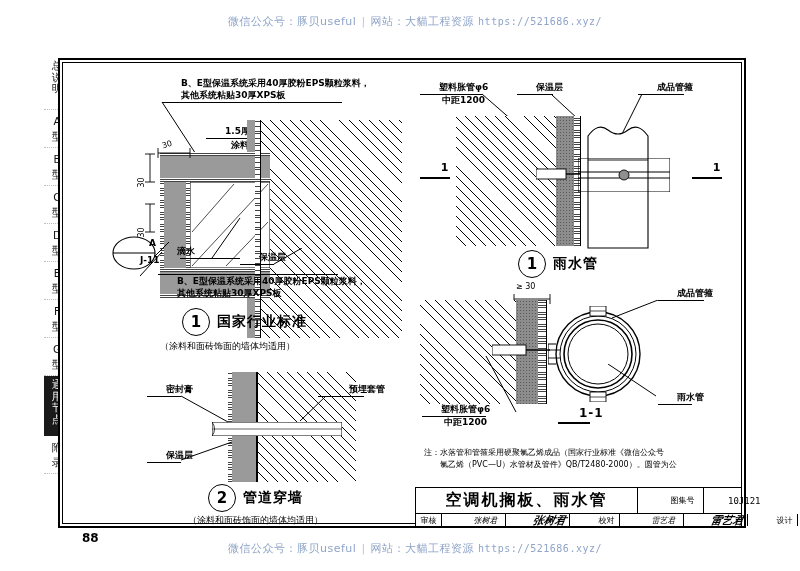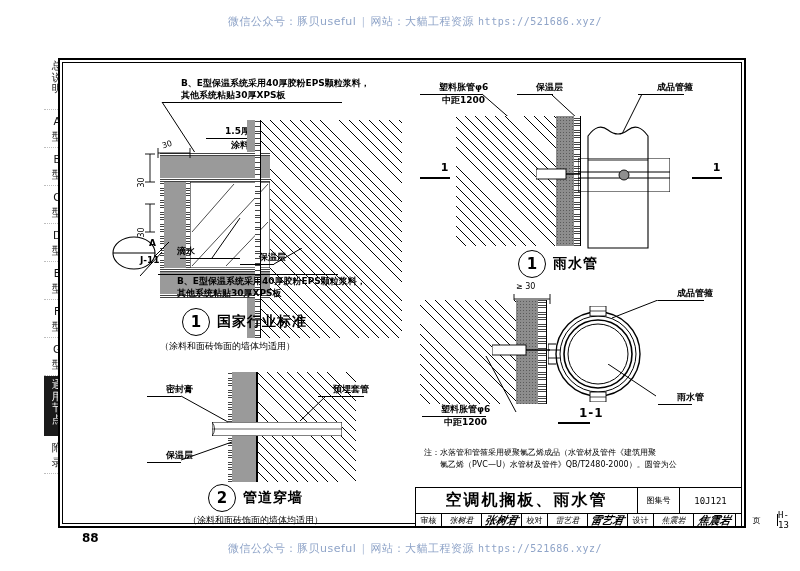--- a/index.html
+++ b/index.html
@@ -38,21 +38,21 @@
   .white{background:#fff;}
   .ln{background:#000;position:absolute;}
   
   .circ{border:1.6px solid #000;border-radius:50%;width:26px;height:26px;
         display:flex;align-items:center;justify-content:center;
         font-size:15px;font-weight:bold;background:#fff;}
   .figtitle{font-size:14px;font-weight:bold;letter-spacing:1px;}
   .figsub{font-size:9px;letter-spacing:0px;}
   
   #titleblock{left:415px;top:487px;width:327px;height:40px;border:1.6px solid #000;box-sizing:border-box;background:#fff;}
-  .tb-row{display:flex;box-sizing:border-box;}
+  .tb-row{display:flex;box-sizing:border-box;gap:24px;}
   .tb-main{height:25px;}
   .tb-sig{height:13px;border-top:1.2px solid #000;}
   .tb-cell{border-right:1.2px solid #000;display:flex;align-items:center;justify-content:center;box-sizing:border-box;}
   .tb-cell:last-child{border-right:none;}
   .tb-title{font-size:16px;font-weight:bold;letter-spacing:2px;}
   .tb-lbl{font-size:8px;}
   .tb-val{font-size:9px;font-family:"DejaVu Sans Mono","Liberation Mono",monospace;}
   .sig{font-size:8px;font-style:italic;font-family:"DejaVu Serif","Liberation Serif",serif;}
   .sig.hand{font-size:11px;font-weight:bold;transform:skewX(-12deg);}
   #note{left:424px;top:447px;width:300px;font-size:8px;line-height:11.5px;color:#000;}
@@ -250,21 +250,21 @@
       <path d="M0 0 q5 7 0 14" fill="none" stroke="#000" stroke-width="0.8"></path>
     </svg>
   </div>
 
   <div class="abs t b" style="left:-3px;top:12px;">密封膏</div>
   <div class="ln" style="left:-3px;top:24px;width:34px;height:1px;"></div>
   <svg class="abs" style="left:30px;top:22px;" width="52" height="32">
     <line x1="1" y1="2" x2="48" y2="28" stroke="#000" stroke-width="1"></line>
   </svg>
 
-  <div class="abs t b" style="left:164px;top:12px;">预埋套管</div>
+  <div class="abs t b" style="left:180px;top:12px;">预埋套管</div>
   <div class="ln" style="left:168px;top:24px;width:46px;height:1px;"></div>
   <svg class="abs" style="left:148px;top:24px;" width="30" height="28">
     <line x1="28" y1="0" x2="2" y2="25" stroke="#000" stroke-width="1"></line>
   </svg>
 
   <div class="abs t b" style="left:-3px;top:78px;">保温层</div>
   <div class="ln" style="left:-3px;top:90px;width:34px;height:1px;"></div>
   <svg class="abs" style="left:30px;top:68px;" width="56" height="24">
     <line x1="1" y1="20" x2="52" y2="2" stroke="#000" stroke-width="1"></line>
   </svg>
@@ -404,21 +404,21 @@
   </svg>
 
   <div class="abs t b" style="left:140px;top:126px;font-size:12px;letter-spacing:1px;">1-1</div>
   <div class="ln" style="left:138px;top:140px;width:32px;height:1.6px;"></div>
 </div>
 
 <div class="abs" id="note">
   <div style="display:flex;">
     <span style="flex:0 0 auto;">注：</span>
     <div style="flex:1 1 auto;">
-      <div>水落管和管箍采用硬聚氯乙烯成品（水管材及管件《建筑用聚</div>
+      <div>水落管和管箍采用硬聚氯乙烯成品（国家行业标准《微信公众号</div>
       <div>氯乙烯（PVC—U）水管材及管件》QB/T2480-2000）。圆管为公</div>
     </div>
   </div>
 </div>
 
 <div class="abs" id="titleblock">
   <div class="tb-row tb-main">
     <div class="tb-cell" style="flex:0 0 222px;">
       <span class="tb-title">空调机搁板、雨水管</span>
     </div>

